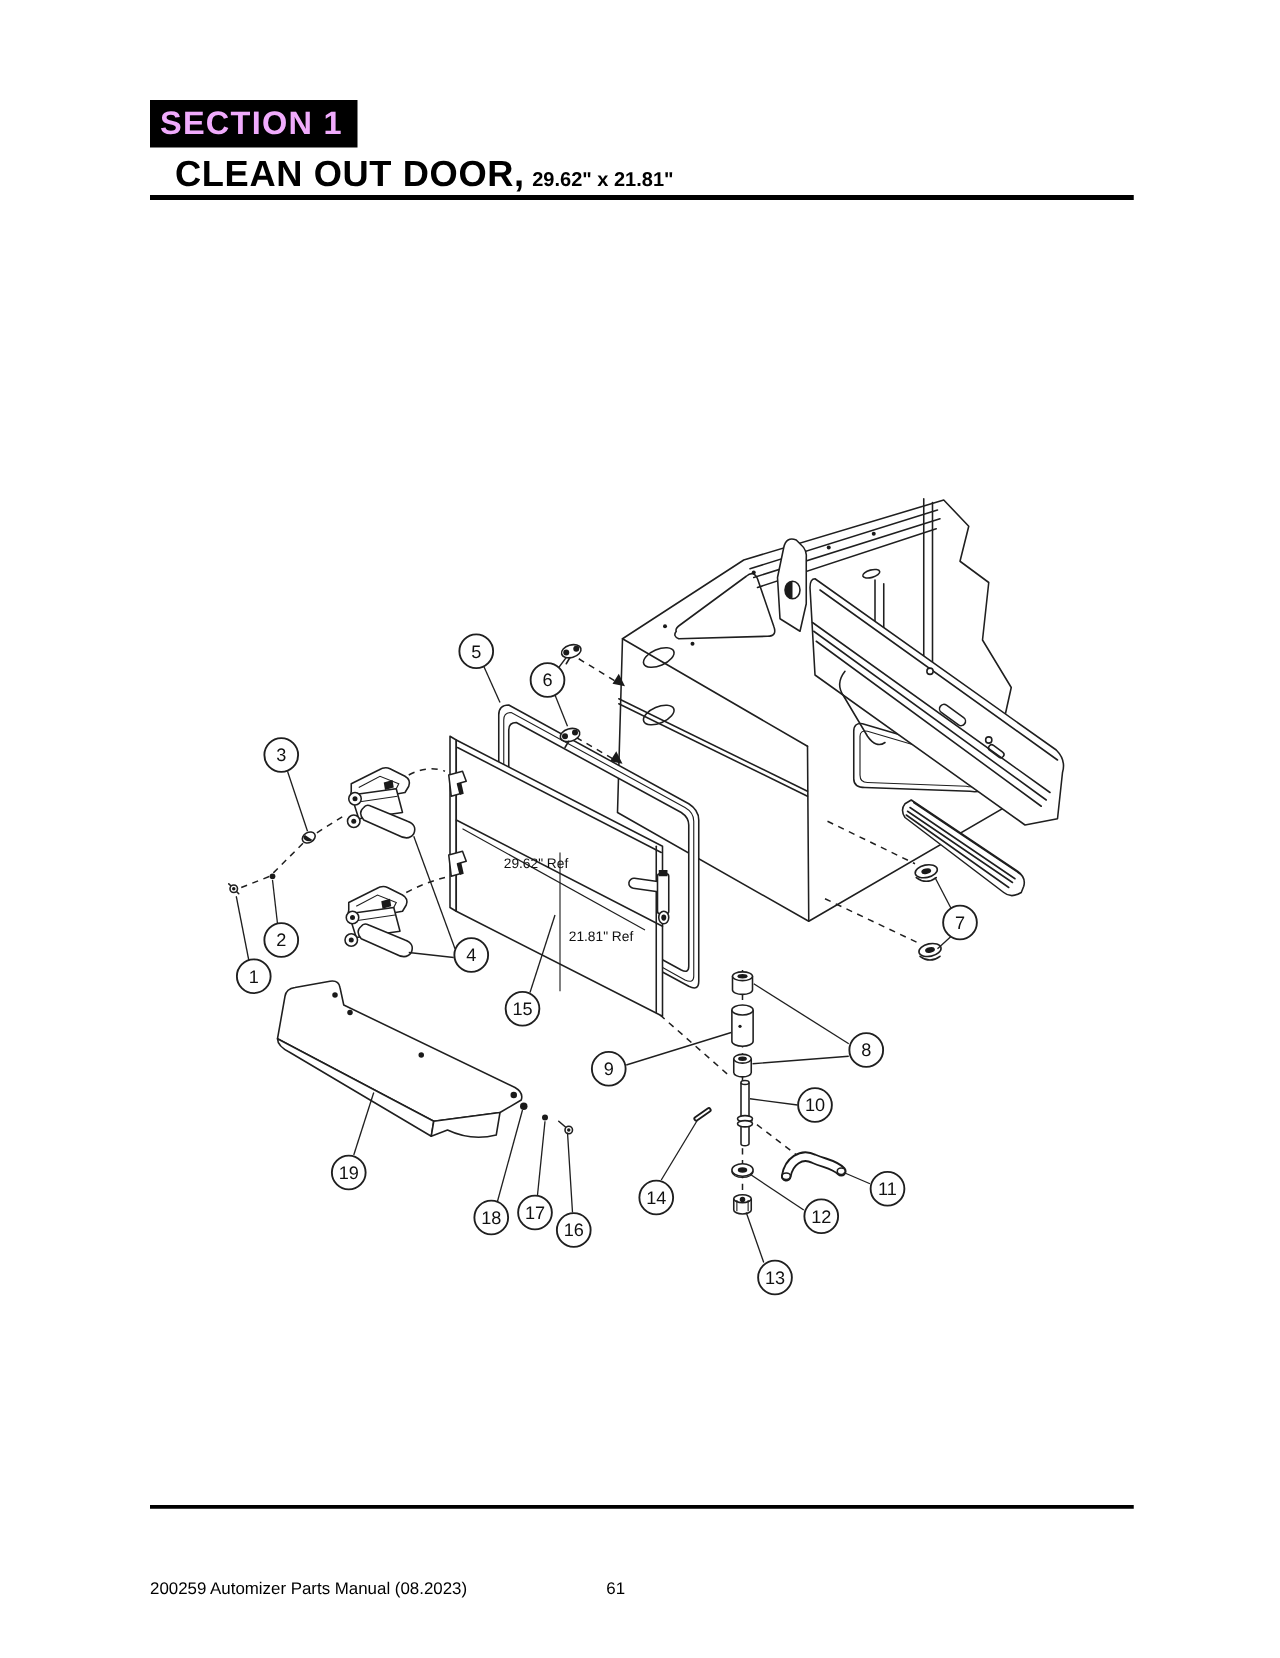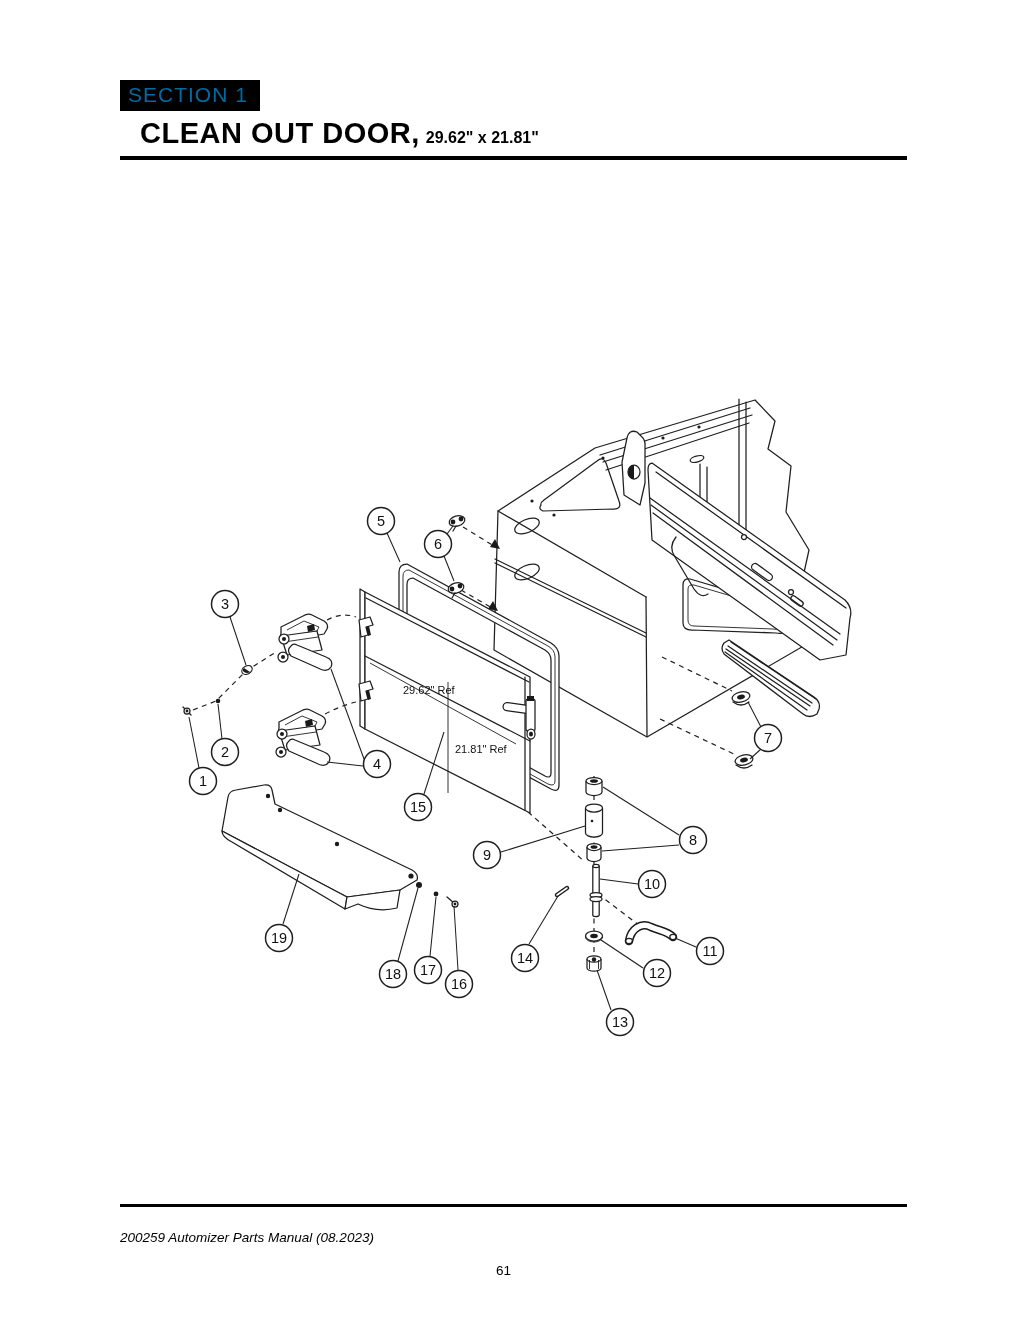--- a/index.html
+++ b/index.html
@@ -1,27 +1,27 @@
 <!DOCTYPE html>
 <html><head>
 <meta charset="utf-8">
 <style>
   html,body{margin:0;padding:0;background:#ffffff;}
   .page{position:relative;width:1024px;height:1326px;background:#ffffff;overflow:hidden;
         font-family:"Liberation Sans",sans-serif;color:#000;}
   .hdr{position:absolute;left:120px;top:80px;}
-  .section-label{display:inline-block;background:#000;color:#0369a1;font-weight:normal;
-        font-size:21px;letter-spacing:1px;padding:3px 12px 4px 8px;}
+  .section-label{display:inline-block;background:#000;color:#f0abfc;font-weight:bold;
+        font-size:26px;letter-spacing:1px;padding:3px 12px 4px 8px;}
   .title-line{margin-top:6px;white-space:nowrap;}
   .title-main{font-size:29px;font-weight:bold;letter-spacing:0.5px;margin-left:20px;}
   .title-dims{font-size:16px;font-weight:bold;margin-left:6px;}
   .rule-top{position:absolute;left:120px;top:156px;width:787px;height:4px;background:#000;}
   .rule-bottom{position:absolute;left:120px;top:1204px;width:787px;height:3px;background:#000;}
-  .ftr-left{position:absolute;left:120px;top:1230px;font-size:13.5px;font-style:italic;}
-  .ftr-page{position:absolute;left:496px;top:1263px;font-size:13.5px;}
+  .ftr-left{position:absolute;left:120px;top:1263px;font-size:13.5px;}
+  .ftr-page{position:absolute;left:485px;top:1263px;font-size:13.5px;}
   svg.diagram{position:absolute;left:0;top:0;width:1024px;height:1326px;}
   .ln{stroke:#1f1f1f;stroke-width:1.25;fill:none;stroke-linecap:round;stroke-linejoin:round;}
   .lnf{stroke:#1f1f1f;stroke-width:1.25;fill:#ffffff;stroke-linejoin:round;}
   .thin{stroke:#1f1f1f;stroke-width:0.9;fill:none;}
   .dash{stroke:#1f1f1f;stroke-width:1.2;fill:none;stroke-dasharray:5 4.5;stroke-linecap:butt;}
   .leader{stroke:#1f1f1f;stroke-width:1.05;fill:none;}
   .callout-circle{fill:#fff;stroke:#1f1f1f;stroke-width:1.5;}
   .callout-num{font-family:"Liberation Sans",sans-serif;font-size:14.5px;fill:#111;text-anchor:middle;}
   .reftext{font-family:"Liberation Sans",sans-serif;font-size:11px;fill:#111;}
   .dk{fill:#1a1a1a;stroke:none;}

